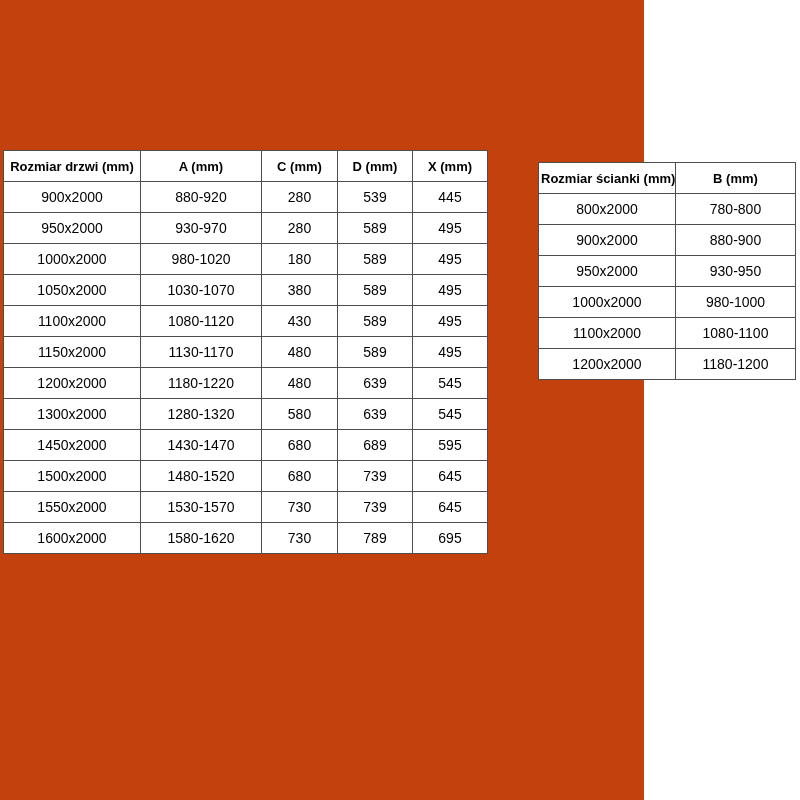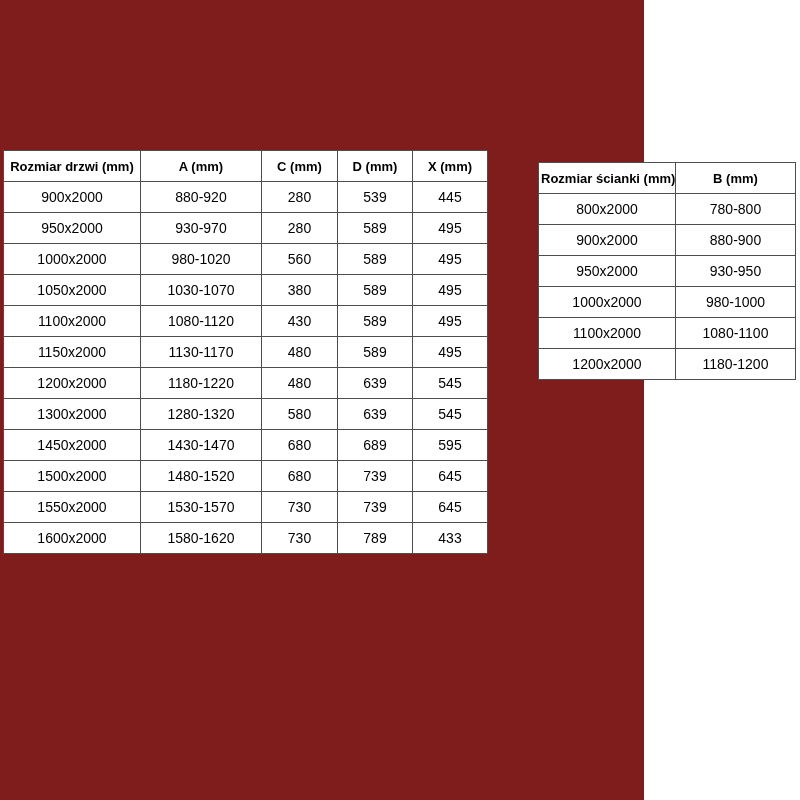--- a/index.html
+++ b/index.html
@@ -9,21 +9,21 @@
     width: 800px;
     height: 800px;
     font-family: "Liberation Sans", sans-serif;
     color: #000000;
     overflow: hidden;
   }
   .canvas {
     position: relative;
     width: 644px;
     height: 800px;
-    background: #7f1d1d;
+    background: #c2410c;
   }
   table.spec-table {
     position: absolute;
     border-collapse: collapse;
     table-layout: fixed;
     background: #ffffff;
   }
   table.spec-table th,
   table.spec-table td {
     border: 1px solid #4d4d4d;
@@ -93,21 +93,21 @@
         <tr>
           <td>950x2000</td>
           <td>930-970</td>
           <td>280</td>
           <td>589</td>
           <td>495</td>
         </tr>
         <tr>
           <td>1000x2000</td>
           <td>980-1020</td>
-          <td>560</td>
+          <td>180</td>
           <td>589</td>
           <td>495</td>
         </tr>
         <tr>
           <td>1050x2000</td>
           <td>1030-1070</td>
           <td>380</td>
           <td>589</td>
           <td>495</td>
         </tr>
@@ -158,21 +158,21 @@
           <td>1530-1570</td>
           <td>730</td>
           <td>739</td>
           <td>645</td>
         </tr>
         <tr>
           <td>1600x2000</td>
           <td>1580-1620</td>
           <td>730</td>
           <td>789</td>
-          <td>433</td>
+          <td>695</td>
         </tr>
       </tbody>
   </table>
 
   <table id="walls-table" class="spec-table">
     <colgroup>
         <col>
         <col>
       </colgroup>
     <thead>

